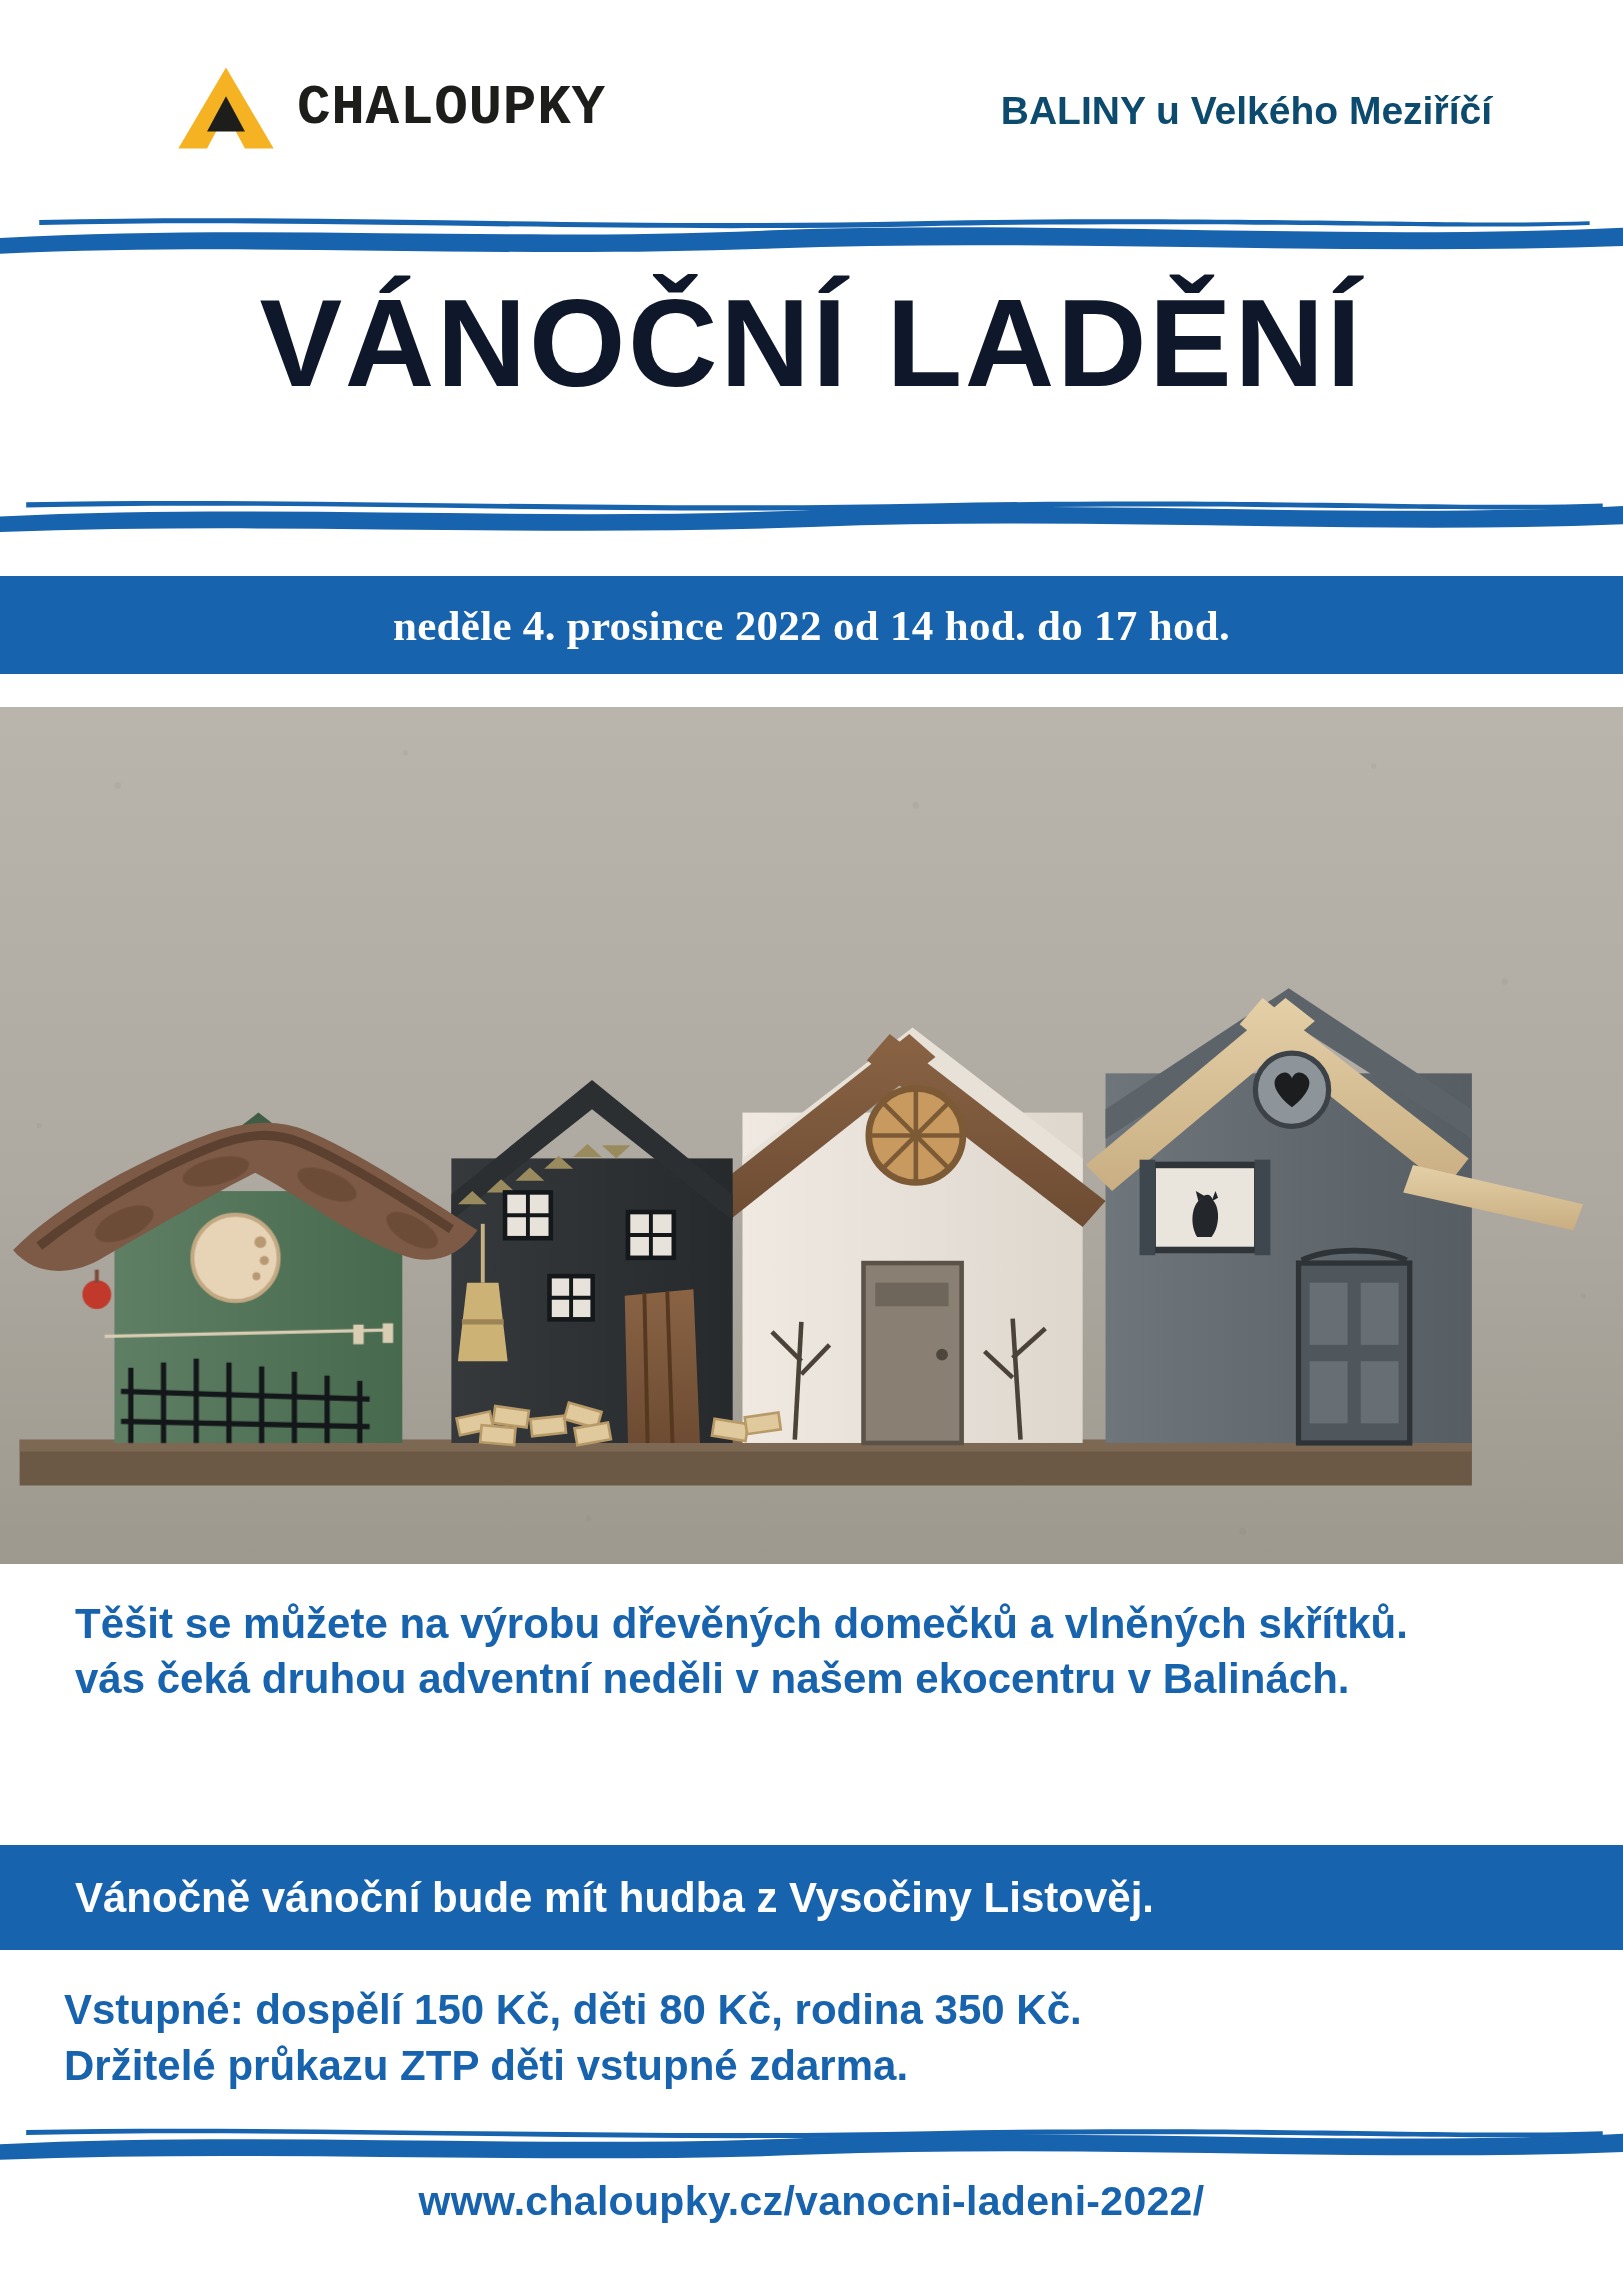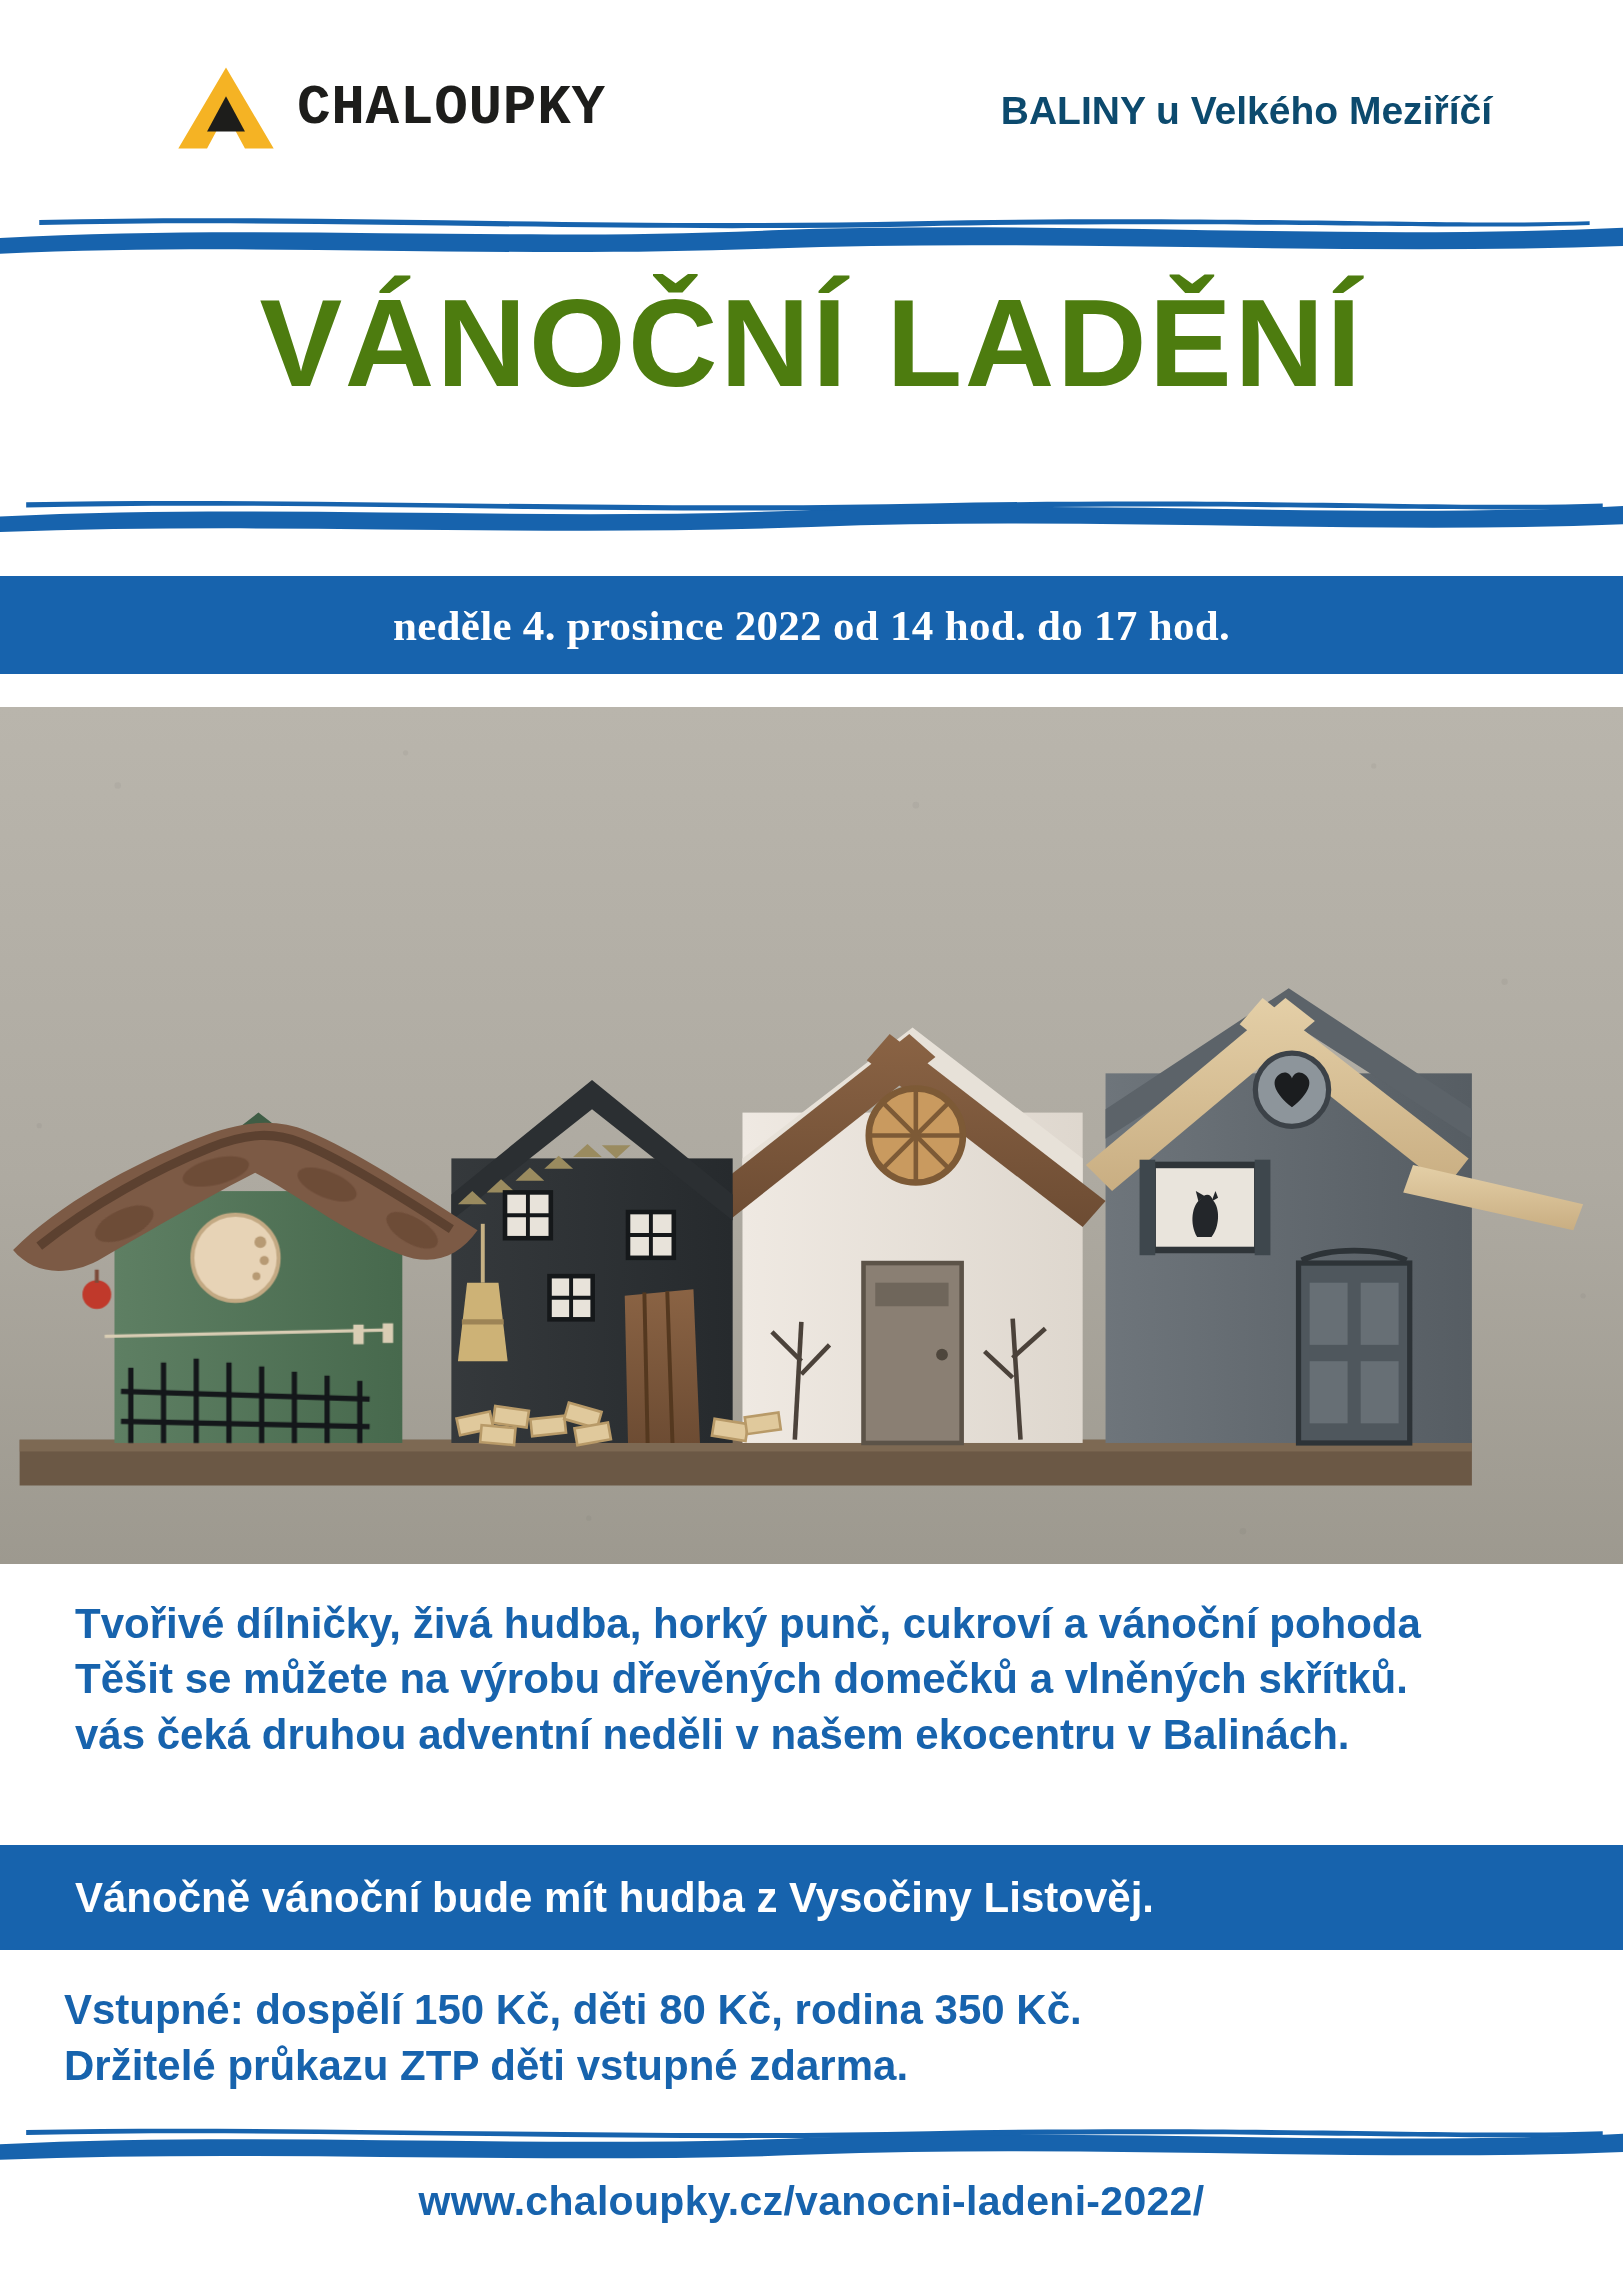--- a/index.html
+++ b/index.html
@@ -79,21 +79,21 @@
 
   
   .title {
     position: absolute;
     top: 281px;
     left: 0;
     width: 100%;
     text-align: center;
     font-size: 124px;
     font-weight: bold;
-    color: #4d7c0f;
+    color: #0f172a;
     letter-spacing: 2.6px;
     line-height: 1;
   }
 
   
   .date-bar {
     position: absolute;
     top: 576px;
     left: 0;
     width: 100%;
@@ -408,21 +408,20 @@
           <line x1="500" y1="1022" x2="500" y2="1125"></line>
           <line x1="550" y1="1030" x2="550" y2="1125"></line>
           <line x1="185" y1="1046" x2="565" y2="1058"></line>
           <line x1="185" y1="1092" x2="565" y2="1100"></line>
         </g>
       </g>
     </svg>
   </div>
 
   <div class="body-text">
-    <p>Tvořivé dílničky, živá hudba, horký punč, cukroví a vánoční pohoda</p>
     <p>Těšit se můžete na výrobu dřevěných domečků a vlněných skřítků.</p>
     <p>vás čeká druhou adventní neděli v našem ekocentru v Balinách.</p>
   </div>
 
   <div class="music-bar">
     <span>Vánočně vánoční bude mít hudba z Vysočiny Listověj.</span>
   </div>
 
   <div class="price-text">
     <p>Vstupné: dospělí 150 Kč, děti 80 Kč, rodina 350 Kč.</p>

